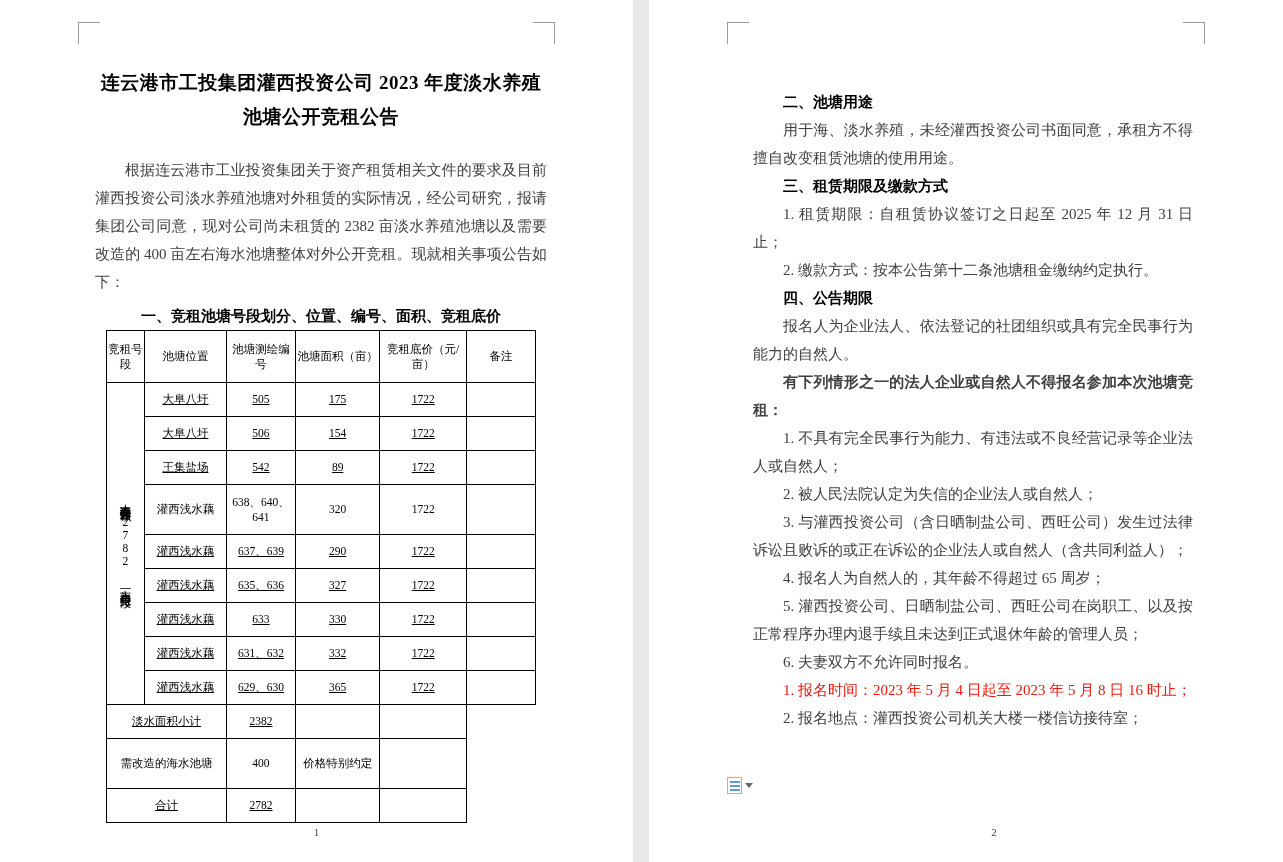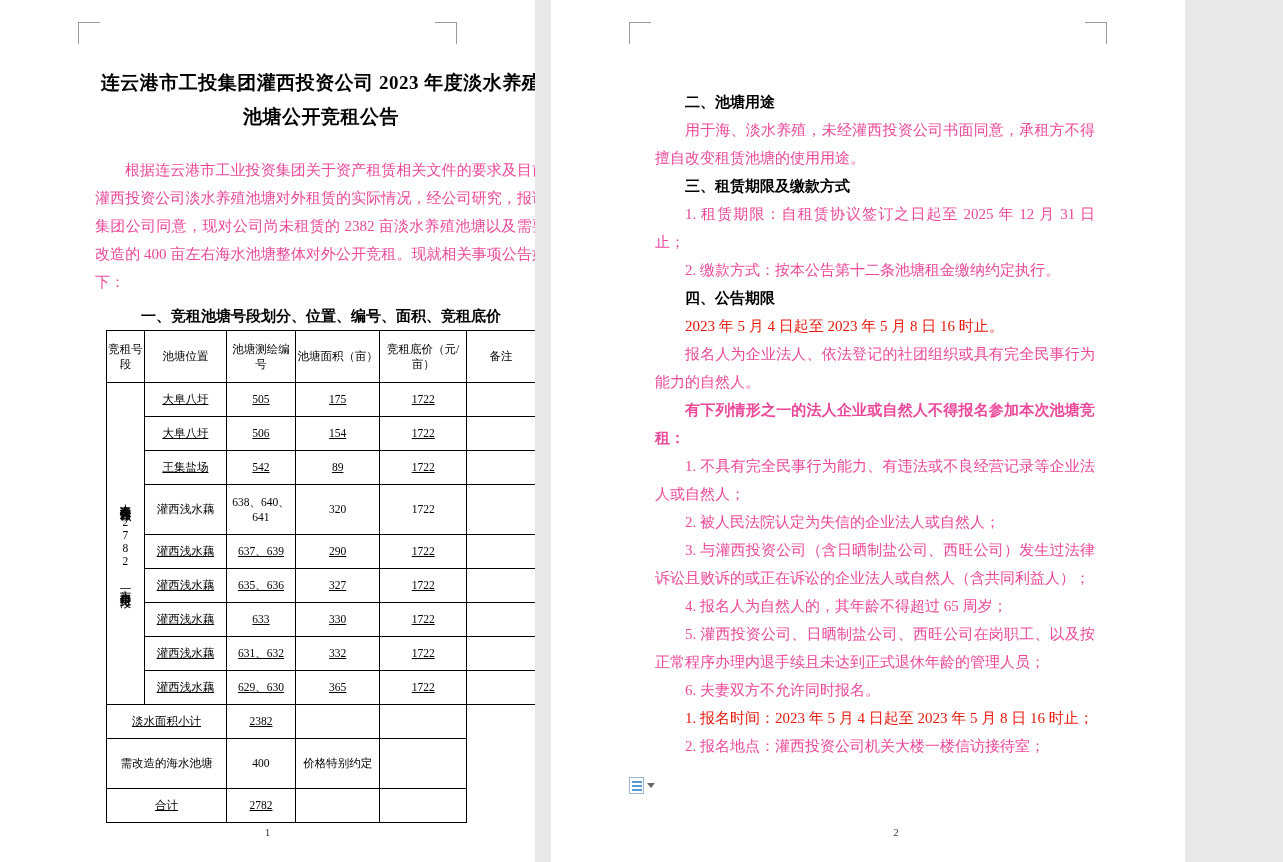--- a/index.html
+++ b/index.html
@@ -15,21 +15,21 @@
     background: #e9e9e9;
     display: flex;
     overflow: hidden;
   }
   .page {
     position: relative;
     background: #ffffff;
     height: 862px;
     overflow: hidden;
   }
-  .page-left { width: 535px; }
+  .page-left { width: 633px; }
   .gutter { width: 16px; background: #e9e9e9; height: 862px; }
   .page-right { width: 634px; padding-left: 28px; }
 
   
   .crop {
     position: absolute;
     width: 22px; height: 22px;
     border-color: #9a9a9a;
     border-style: solid;
     border-width: 0;
@@ -50,21 +50,21 @@
     margin: 0;
     letter-spacing: 0.5px;
     color: #000;
   }
   p.body-para {
     font-size: 15px;
     line-height: 28px;
     margin: 0;
     text-align: justify;
     text-indent: 2em;
-    color: #ec4899;
+    color: #404040;
   }
   p.heading2 {
     font-size: 15px;
     font-weight: bold;
     line-height: 28px;
     margin: 0;
     text-indent: 2em;
     color: #000;
   }
   p.heading2.centered {
@@ -287,21 +287,20 @@
 
     <div class="content" style="top:88px; left:104px; width:440px;">
       <p class="heading2">二、池塘用途</p>
       <p class="body-para">用于海、淡水养殖，未经灌西投资公司书面同意，承租方不得擅自改变租赁池塘的使用用途。</p>
 
       <p class="heading2">三、租赁期限及缴款方式</p>
       <p class="body-para">1. 租赁期限：自租赁协议签订之日起至 2025 年 12 月 31 日止；</p>
       <p class="body-para">2. 缴款方式：按本公告第十二条池塘租金缴纳约定执行。</p>
 
       <p class="heading2">四、公告期限</p>
-      <p class="body-para red">2023 年 5 月 4 日起至 2023 年 5 月 8 日 16 时止。</p>
 
       <p class="body-para">报名人为企业法人、依法登记的社团组织或具有完全民事行为能力的自然人。</p>
       <p class="body-para bold-para">有下列情形之一的法人企业或自然人不得报名参加本次池塘竞租：</p>
       <p class="body-para">1. 不具有完全民事行为能力、有违法或不良经营记录等企业法人或自然人；</p>
       <p class="body-para">2. 被人民法院认定为失信的企业法人或自然人；</p>
       <p class="body-para">3. 与灌西投资公司（含日晒制盐公司、西旺公司）发生过法律诉讼且败诉的或正在诉讼的企业法人或自然人（含共同利益人）；</p>
       <p class="body-para">4. 报名人为自然人的，其年龄不得超过 65 周岁；</p>
       <p class="body-para">5. 灌西投资公司、日晒制盐公司、西旺公司在岗职工、以及按正常程序办理内退手续且未达到正式退休年龄的管理人员；</p>
       <p class="body-para">6. 夫妻双方不允许同时报名。</p>
 

